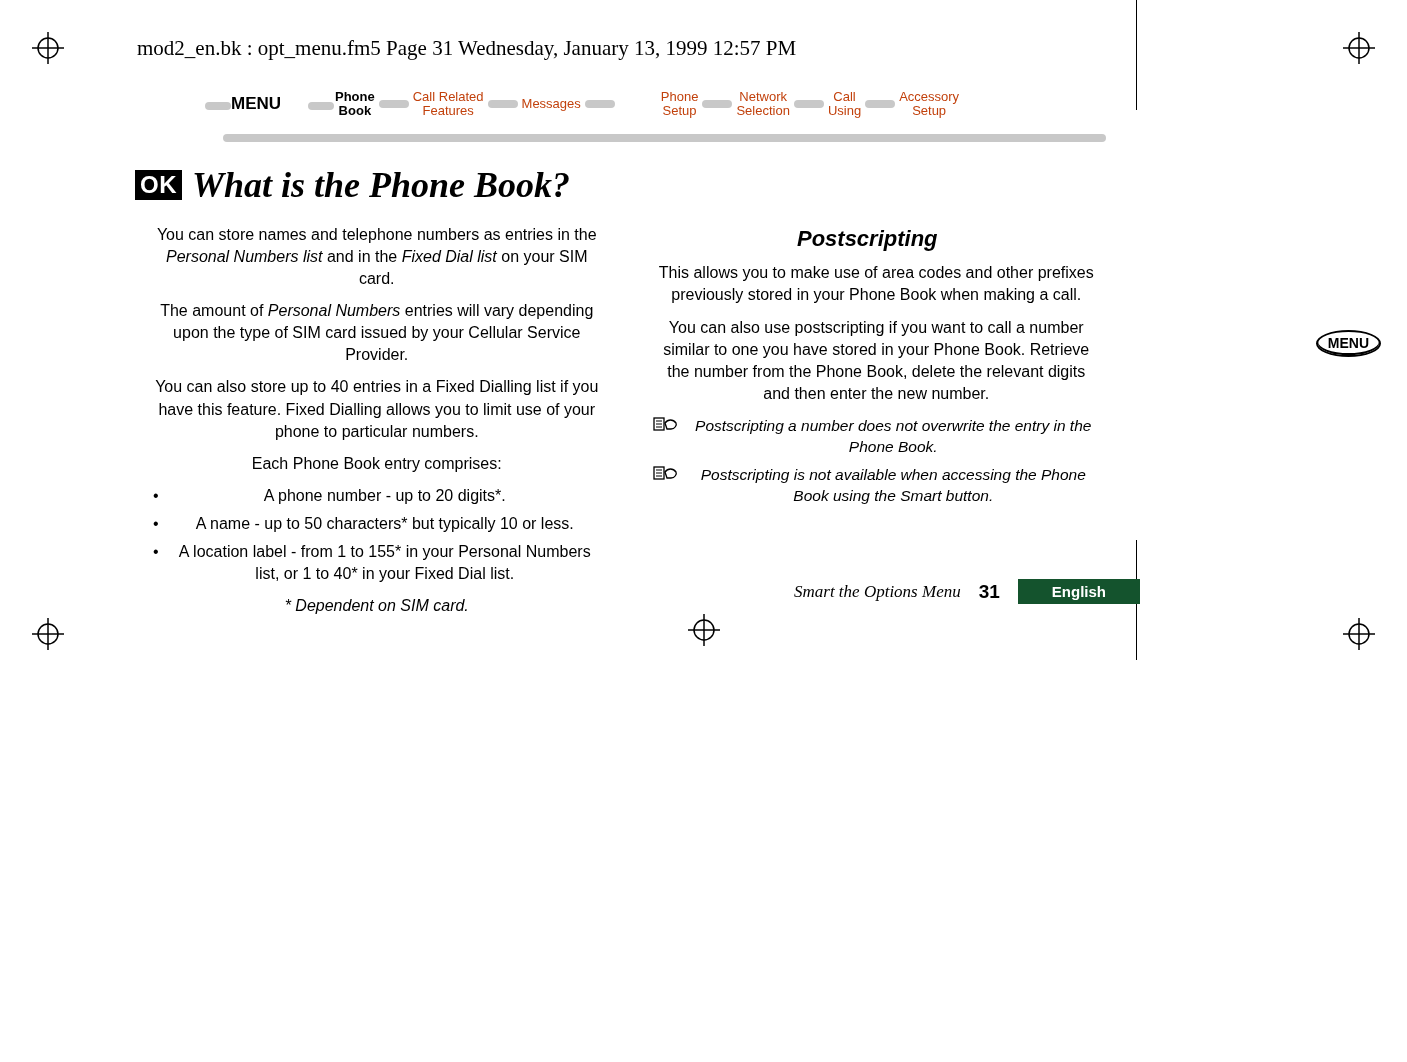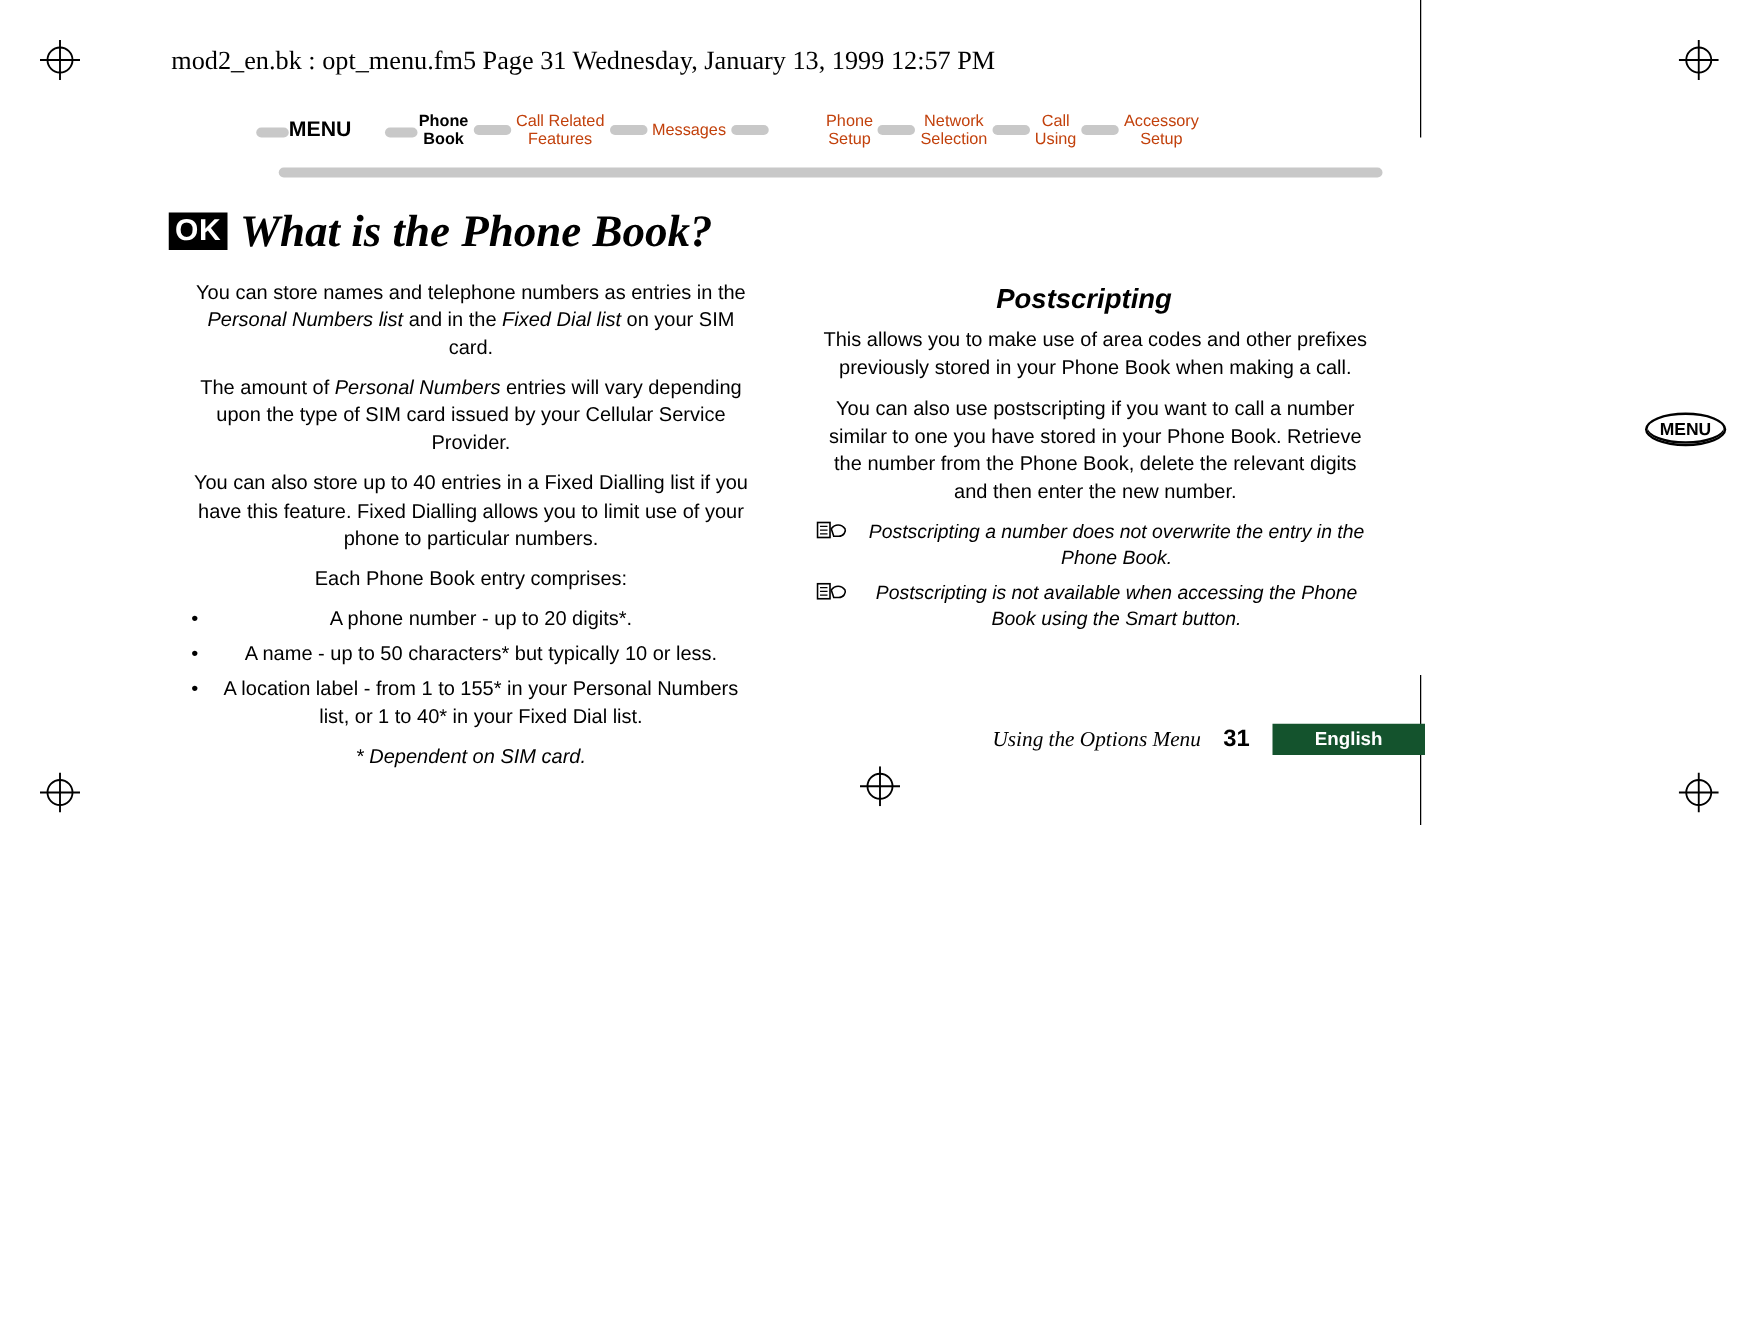--- a/index.html
+++ b/index.html
@@ -213,18 +213,18 @@
         </div>
       </div>
     </div>
   </div>
 
   <div class="side-menu">
     <div class="oval">MENU</div>
   </div>
 
   <div class="footer">
-    <span class="using">Using the Options Menu</span>
+    <span class="using">Smart the Options Menu</span>
     <span class="pagenum">31</span>
     <span class="lang-box">English</span>
   </div>
 
 </div>
 
 </body></html>

